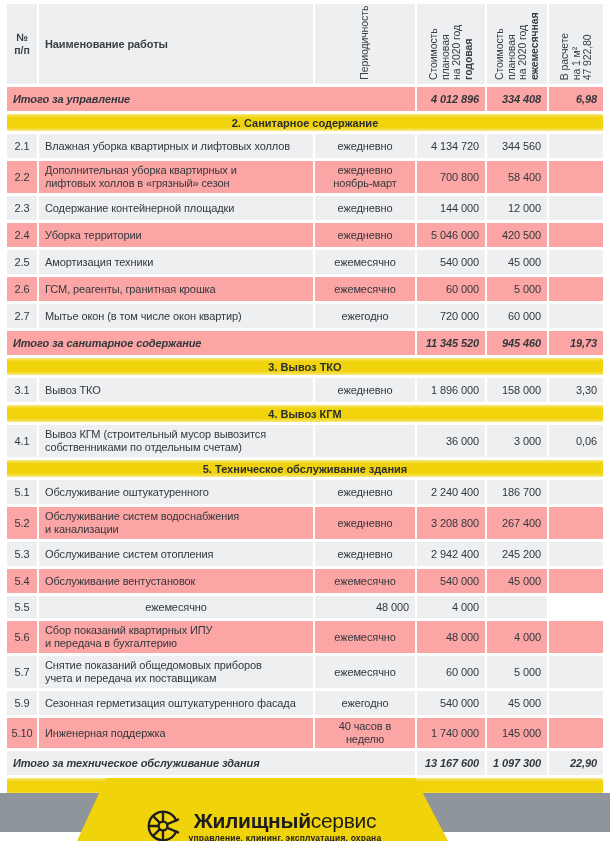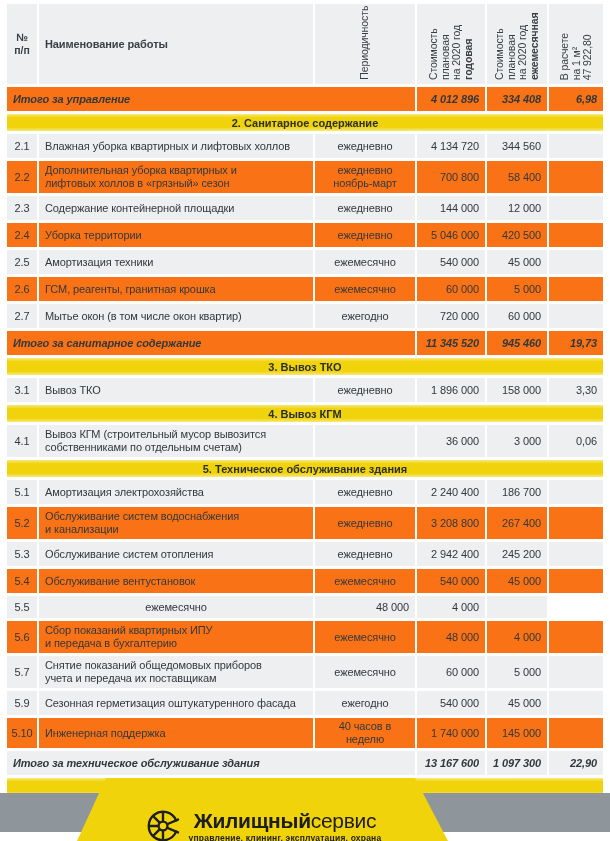--- a/index.html
+++ b/index.html
@@ -1,21 +1,21 @@
 <!DOCTYPE html>
 <html><head>
 <meta charset="utf-8">
 <style>
   html,body{margin:0;padding:0;background:#ffffff;}
   .page{position:relative;width:610px;height:841px;background:#ffffff;overflow:hidden;
         font-family:"Liberation Sans",sans-serif;color:#33383d;}
   .table{position:absolute;top:4px;left:7px;width:596px;}
   .trow{display:grid;grid-template-columns:30px 274px 100px 68px 60px 54px;column-gap:2px;margin-bottom:3px;}
   .cell{background:#edeff1;min-height:18px;display:flex;align-items:center;font-size:11px;line-height:13px;letter-spacing:-0.1px;}
-  .cell.dark{background:#f97316;}
+  .cell.dark{background:#fca5a5;}
   .cno{justify-content:center;}
   .cname{padding:3px 6px;white-space:pre-line;text-align:left;}
   .cper{justify-content:center;text-align:center;white-space:pre-line;padding:2px 16px;}
   .cnum{justify-content:flex-end;text-align:right;padding-right:6px;padding-left:2px;}
   .span3{grid-column:1 / 4;}
   .ital{font-style:italic;font-weight:bold;}
   .scell{grid-column:1 / -1;background:#f0d30a;min-height:17px;display:flex;align-items:center;justify-content:center;
          font-weight:bold;font-size:11px;color:#2b2f33;
          background:linear-gradient(#f7e87e 0%,#f0d30a 22%,#f0d30a 78%,#f7e87e 100%);}
   
@@ -178,21 +178,21 @@
           <div class="cell cper light"></div>
           <div class="cell cnum light">36 000</div>
           <div class="cell cnum light">3 000</div>
           <div class="cell cnum light">0,06</div>
         </div>
         <div class="trow section">
           <div class="scell">5. Техническое обслуживание здания</div>
         </div>
         <div class="trow item">
           <div class="cell cno light">5.1</div>
-          <div class="cell cname light">Амортизация электрохозяйства</div>
+          <div class="cell cname light">Обслуживание оштукатуренного</div>
           <div class="cell cper light">ежедневно</div>
           <div class="cell cnum light">2 240 400</div>
           <div class="cell cnum light">186 700</div>
           <div class="cell cnum light"></div>
         </div>
         <div class="trow item">
           <div class="cell cno dark">5.2</div>
           <div class="cell cname dark">Обслуживание систем водоснабжения
 и канализации</div>
           <div class="cell cper dark">ежедневно</div>

